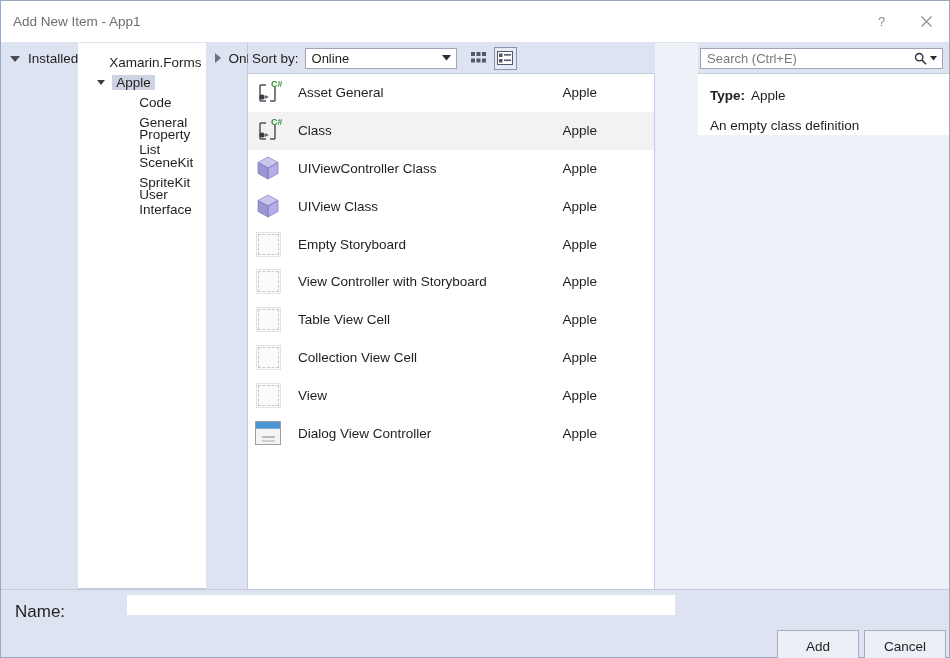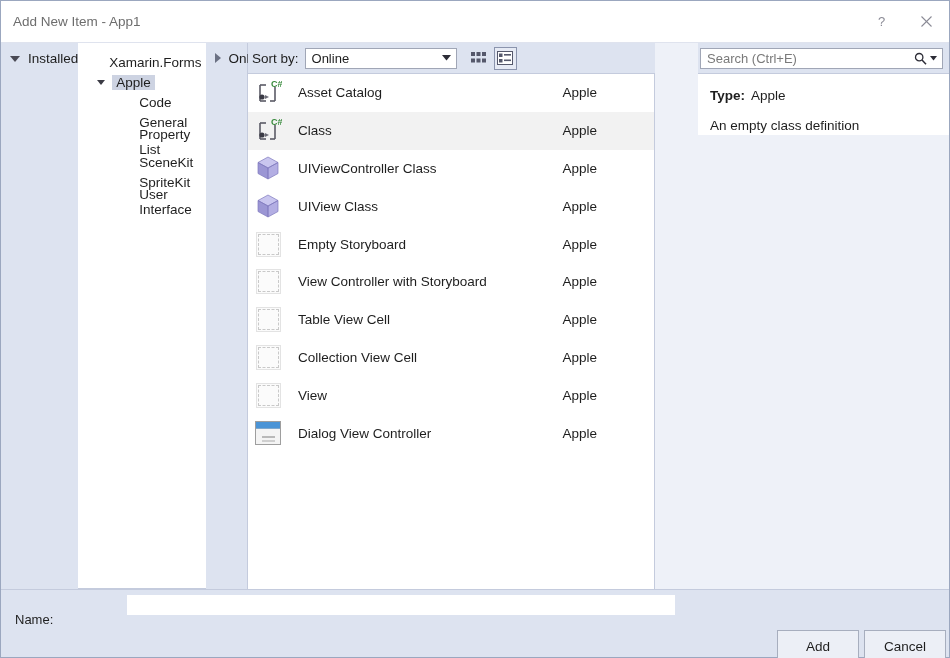--- a/index.html
+++ b/index.html
@@ -313,22 +313,22 @@
   .footer {
     height: 68px;
     min-height: 68px;
     background: #dde3f0;
     border-top: 1px solid #c4cbdd;
     position: relative;
     box-sizing: border-box;
   }
   .name-label {
     position: absolute;
-    left: 14px; top: 22px;
-    font-size: 13px;
+    left: 14px; top: 12px;
+    font-size: 17px;
   }
   .name-input {
     position: absolute;
     left: 126px; top: 5px;
     width: 548px; height: 20px;
     background: #ffffff;
     border: 1px solid #ffffff;
     outline: none;
     font-family: "Liberation Sans", sans-serif;
     font-size: 13px;
@@ -454,21 +454,21 @@
               <path d="M6 6 H12" stroke="#5b5b66" stroke-width="1.6" fill="none"></path>
               <path d="M6 6 V22" stroke="#5b5b66" stroke-width="1.6" fill="none"></path>
               <path d="M6 22 H12" stroke="#5b5b66" stroke-width="1.6" fill="none"></path>
               <path d="M21 8 V22" stroke="#5b5b66" stroke-width="1.6" fill="none"></path>
               <path d="M16 22 H21" stroke="#5b5b66" stroke-width="1.6" fill="none"></path>
               <text x="17" y="8" font-family="Liberation Sans, sans-serif" font-size="9" font-weight="bold" fill="#378a3b">C#</text>
               <circle cx="8" cy="18" r="2.6" fill="#3a3a45"></circle>
               <path d="M11 16 l4 2 -4 2 z" fill="#6d6d78"></path>
             </svg>
           </div>
-          <div class="list-name">Asset Catalog</div>
+          <div class="list-name">Asset General</div>
           <div class="list-src">Apple</div>
         </div>
 
         <div class="list-row selected">
           <div class="list-icon">
             <svg width="28" height="28" viewBox="0 0 28 28">
               <path d="M6 6 H12" stroke="#5b5b66" stroke-width="1.6" fill="none"></path>
               <path d="M6 6 V22" stroke="#5b5b66" stroke-width="1.6" fill="none"></path>
               <path d="M6 22 H12" stroke="#5b5b66" stroke-width="1.6" fill="none"></path>
               <path d="M21 8 V22" stroke="#5b5b66" stroke-width="1.6" fill="none"></path>

